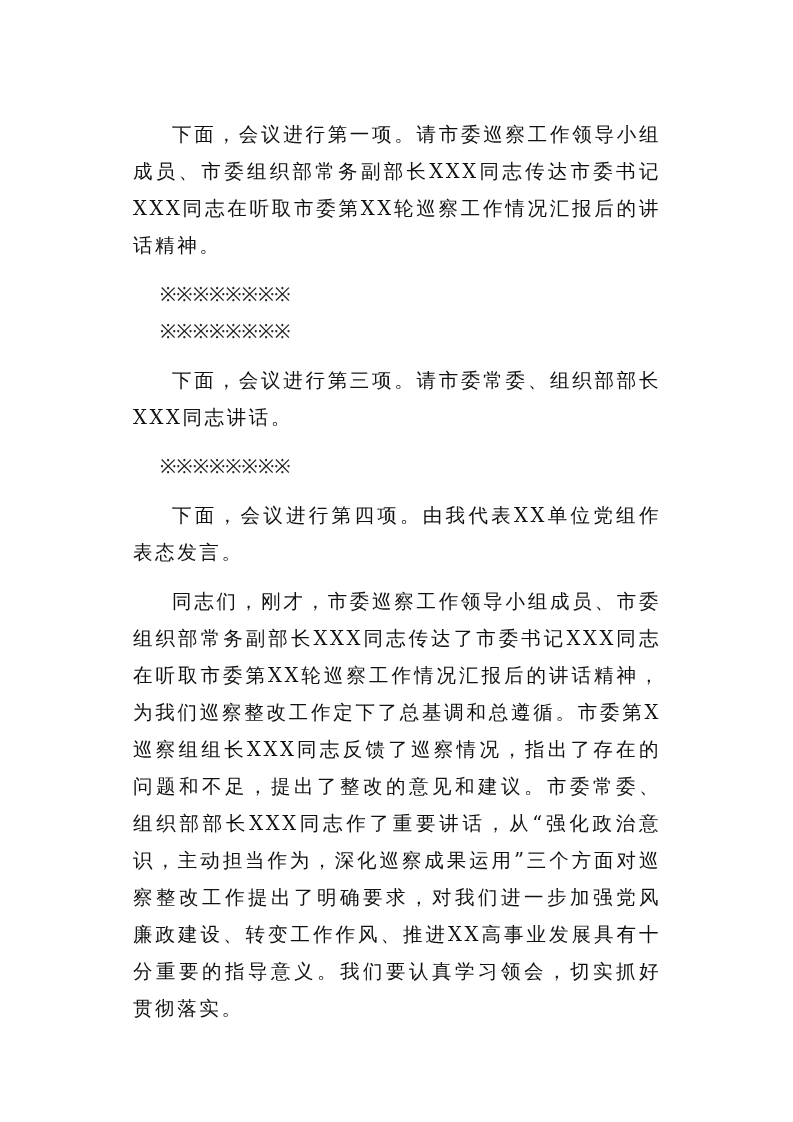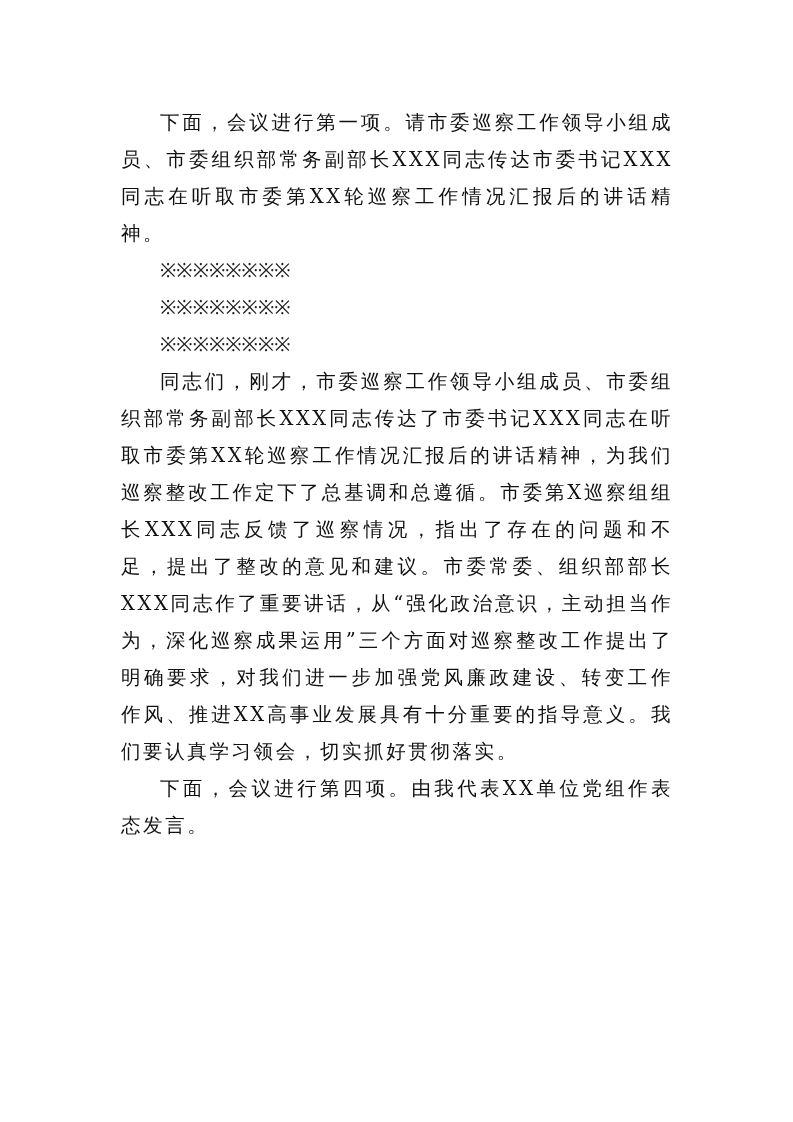--- a/index.html
+++ b/index.html
@@ -18,35 +18,36 @@
     left: 121px;
     top: 104px;
     width: 552px;
     font-family: "DejaVu Serif", "Liberation Serif", serif;
     font-size: 19.5px;
     line-height: 37px;
     color: #111111;
     letter-spacing: 2.6px;
   }
   .para {
-    margin: 0;
+    margin: 12px;
     text-indent: 2em;
     text-align: justify;
     text-justify: inter-character;
   }
   .divider {
     margin: 0;
     text-indent: 2em;
     letter-spacing: 0px;
     color: #222222;
   }
 </style>
 </head>
 <body>
 
 <div class="page">
   <p class="para">下面，会议进行第一项。请市委巡察工作领导小组成员、市委组织部常务副部长XXX同志传达市委书记XXX同志在听取市委第XX轮巡察工作情况汇报后的讲话精神。</p>
   <p class="divider">※※※※※※※※</p>
   <p class="divider">※※※※※※※※</p>
+  <p class="para">下面，会议进行第三项。请市委常委、组织部部长XXX同志讲话。</p>
   <p class="divider">※※※※※※※※</p>
+  <p class="para">下面，会议进行第四项。由我代表XX单位党组作表态发言。</p>
   <p class="para">同志们，刚才，市委巡察工作领导小组成员、市委组织部常务副部长XXX同志传达了市委书记XXX同志在听取市委第XX轮巡察工作情况汇报后的讲话精神，为我们巡察整改工作定下了总基调和总遵循。市委第X巡察组组长XXX同志反馈了巡察情况，指出了存在的问题和不足，提出了整改的意见和建议。市委常委、组织部部长XXX同志作了重要讲话，从“强化政治意识，主动担当作为，深化巡察成果运用”三个方面对巡察整改工作提出了明确要求，对我们进一步加强党风廉政建设、转变工作作风、推进XX高事业发展具有十分重要的指导意义。我们要认真学习领会，切实抓好贯彻落实。</p>
-  <p class="para">下面，会议进行第四项。由我代表XX单位党组作表态发言。</p>
 </div>
 
 </body></html>

